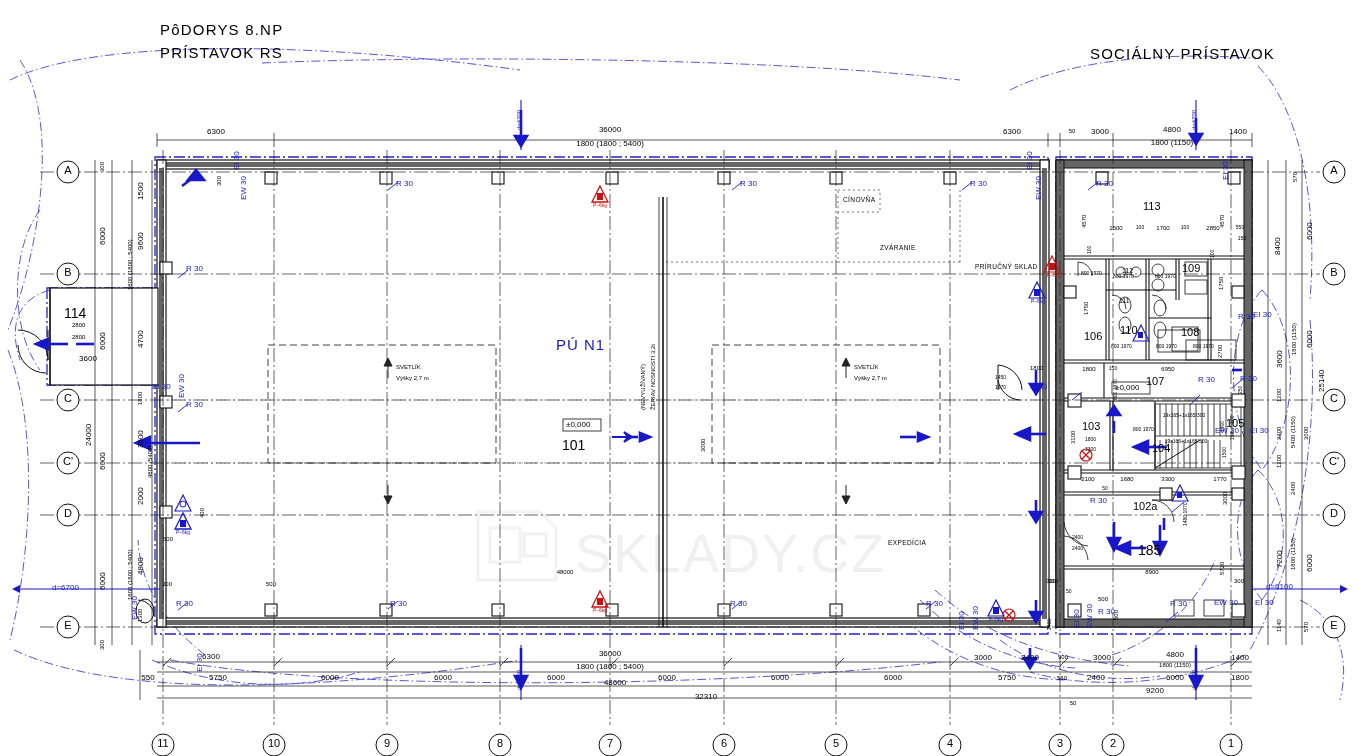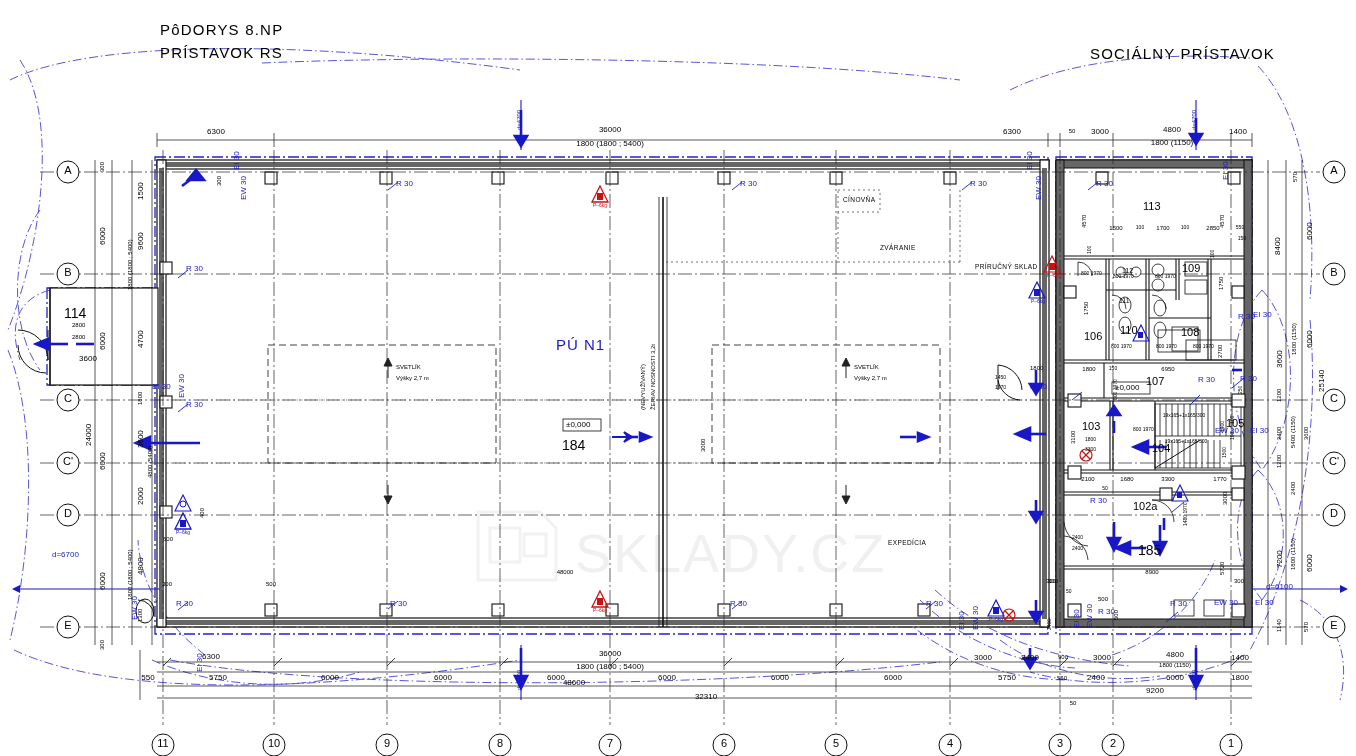--- a/index.html
+++ b/index.html
@@ -531,21 +531,21 @@
         <polygon points="388,358 384,366 392,366"></polygon>
       <line x1="388" y1="485" x2="388" y2="500"></line>
         <polygon points="388,504 384,496 392,496"></polygon>
       <line x1="846" y1="378" x2="846" y2="362"></line>
         <polygon points="846,358 842,366 850,366"></polygon>
       <line x1="846" y1="485" x2="846" y2="500"></line>
         <polygon points="846,504 842,496 850,496"></polygon>
     </g>
   </svg>
 
-  <div class="txt room" style="left:562px; top:438px;">184</div>
+  <div class="txt room" style="left:562px; top:438px;">101</div>
   <div class="txt room" style="left:1138px; top:543px;">185</div>
   <div class="txt room-sm" style="left:1133px; top:501px;">102a</div>
   <div class="txt room-sm" style="left:1082px; top:421px;text-align:center;">103</div>
   <div class="txt room-sm" style="left:1152px; top:443px;">104</div>
   <div class="txt room-sm" style="left:1194px; top:418px;margin-left:32px;">105</div>
   <div class="txt room-sm" style="left:1084px; top:311px;margin-top:20px;">106</div>
   <div class="txt room-sm" style="left:1146px; top:376px;">107</div>
   <div class="txt room-sm" style="left:1181px; top:327px;">108</div>
   <div class="txt room-sm" style="left:1182px; top:263px;">109</div>
   <div class="txt room-sm" style="left:1120px; top:325px;">110</div>
@@ -586,21 +586,21 @@
   <div class="txt dim ctr" style="left:1012px; top:128px;">6300</div>
   <div class="txt dim6 ctr" style="left:1072px; top:128px;">50</div>
   <div class="txt dim ctr" style="left:1100px; top:128px;">3000</div>
   <div class="txt dim ctr" style="left:1172px; top:126px;">4800</div>
   <div class="txt dim ctr" style="left:1172px; top:139px;">1800 (1150)</div>
   <div class="txt dim ctr" style="left:1238px; top:128px;">1400</div>
 
   <div class="txt dim ctr" style="left:211px; top:653px;">6300</div>
   <div class="txt dim ctr" style="left:610px; top:650px;">36000</div>
   <div class="txt dim ctr" style="left:610px; top:663px;">1800 (1800 ; 5400)</div>
-  <div class="txt dim ctr" style="left:574px; top:679px;">48600</div>
+  <div class="txt dim ctr" style="left:615px; top:679px;">48600</div>
   <div class="txt dim ctr" style="left:706px; top:693px;">32310</div>
   <div class="txt dim ctr" style="left:148px; top:674px;">550</div>
   <div class="txt dim ctr" style="left:218px; top:674px;">5750</div>
   <div class="txt dim ctr" style="left:330px; top:674px;">6000</div>
   <div class="txt dim ctr" style="left:443px; top:674px;">6000</div>
   <div class="txt dim ctr" style="left:556px; top:674px;">6000</div>
   <div class="txt dim ctr" style="left:667px; top:674px;">6000</div>
   <div class="txt dim ctr" style="left:780px; top:674px;">6000</div>
   <div class="txt dim ctr" style="left:893px; top:674px;">6000</div>
   <div class="txt dim ctr" style="left:1007px; top:674px;">5750</div>
@@ -632,21 +632,21 @@
   <div class="txt dim vt" style="left:137px; top:448px; transform:rotate(-90deg);">3600</div>
   <div class="txt dim6 vt" style="left:147px; top:478px; transform:rotate(-90deg);">4800 (5400)</div>
   <div class="txt dim vt" style="left:137px; top:505px; transform:rotate(-90deg);">2000</div>
   <div class="txt dim vt" style="left:137px; top:575px; transform:rotate(-90deg);">4800</div>
   <div class="txt dim6 vt" style="left:127px; top:600px; transform:rotate(-90deg);">1800 (1800 ; 5400)</div>
   <div class="txt dim6 vt" style="left:137px; top:622px; transform:rotate(-90deg);">1300</div>
   <div class="txt dim6 vt" style="left:99px; top:650px; transform:rotate(-90deg);">300</div>
   <div class="txt dim ctr" style="left:88px; top:355px;">3600</div>
   <div class="txt dim6" style="left:72px; top:322px;">2800</div>
   <div class="txt dim6" style="left:72px; top:334px;">2800</div>
-  <div class="txt dim blue" style="left:52px; top:551px;">d=6700</div>
+  <div class="txt dim blue" style="left:52px; top:584px;">d=6700</div>
 
   <div class="txt dim6 vt" style="left:1292px; top:182px; transform:rotate(-90deg);">570</div>
   <div class="txt dim vt" style="left:1306px; top:240px; transform:rotate(-90deg);">6000</div>
   <div class="txt dim vt" style="left:1274px; top:255px; transform:rotate(-90deg);">8400</div>
   <div class="txt dim vt" style="left:1306px; top:348px; transform:rotate(-90deg);">6000</div>
   <div class="txt dim6 vt" style="left:1291px; top:355px; transform:rotate(-90deg);">1800 (1150)</div>
   <div class="txt dim vt" style="left:1276px; top:368px; transform:rotate(-90deg);">3600</div>
   <div class="txt dim vt" style="left:1318px; top:392px; transform:rotate(-90deg);">25140</div>
   <div class="txt dim6 vt" style="left:1276px; top:402px; transform:rotate(-90deg);">1200</div>
   <div class="txt dim6 vt" style="left:1276px; top:440px; transform:rotate(-90deg);">2400</div>

